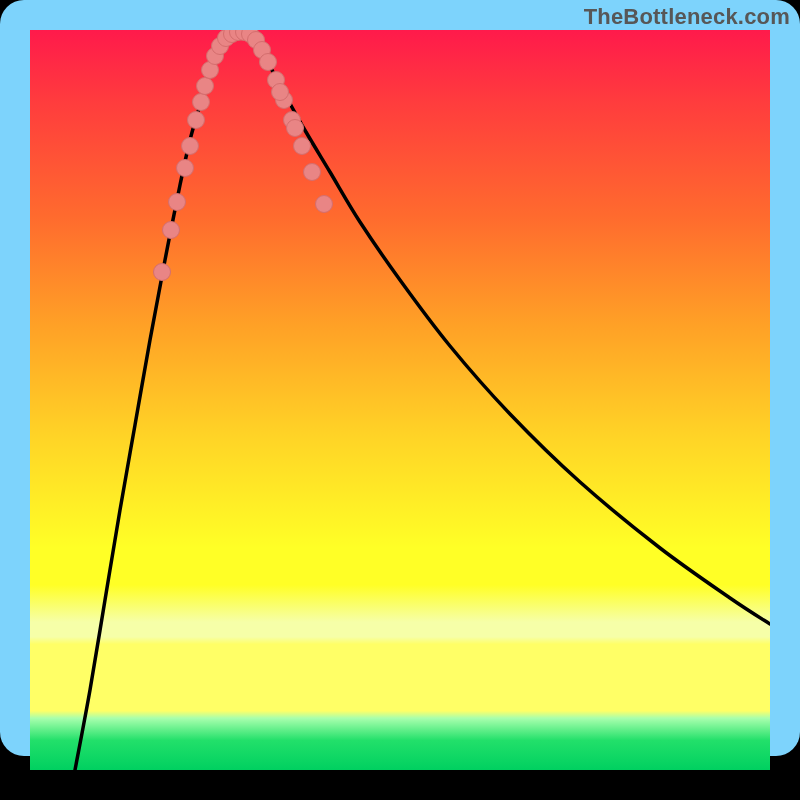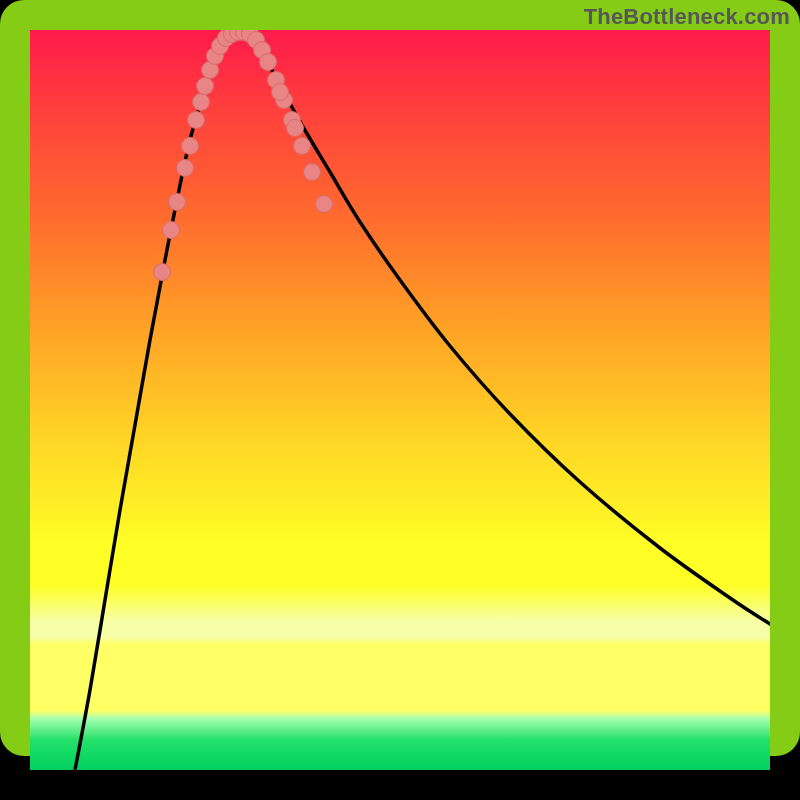--- a/index.html
+++ b/index.html
@@ -7,21 +7,21 @@
     padding: 0;
     width: 800px;
     height: 800px;
     overflow: hidden;
     background: #000;
   }
   .chart-outer {
     position: relative;
     width: 800px;
     height: 756px;
-    background: #84cc16;
+    background: #7dd3fc;
     border-radius: 24px;
   }
   .plot-area {
     position: absolute;
     left: 30px;
     top: 30px;
     width: 740px;
     height: 740px;
     background: linear-gradient(to bottom,
       #ff1a4b 0%,

